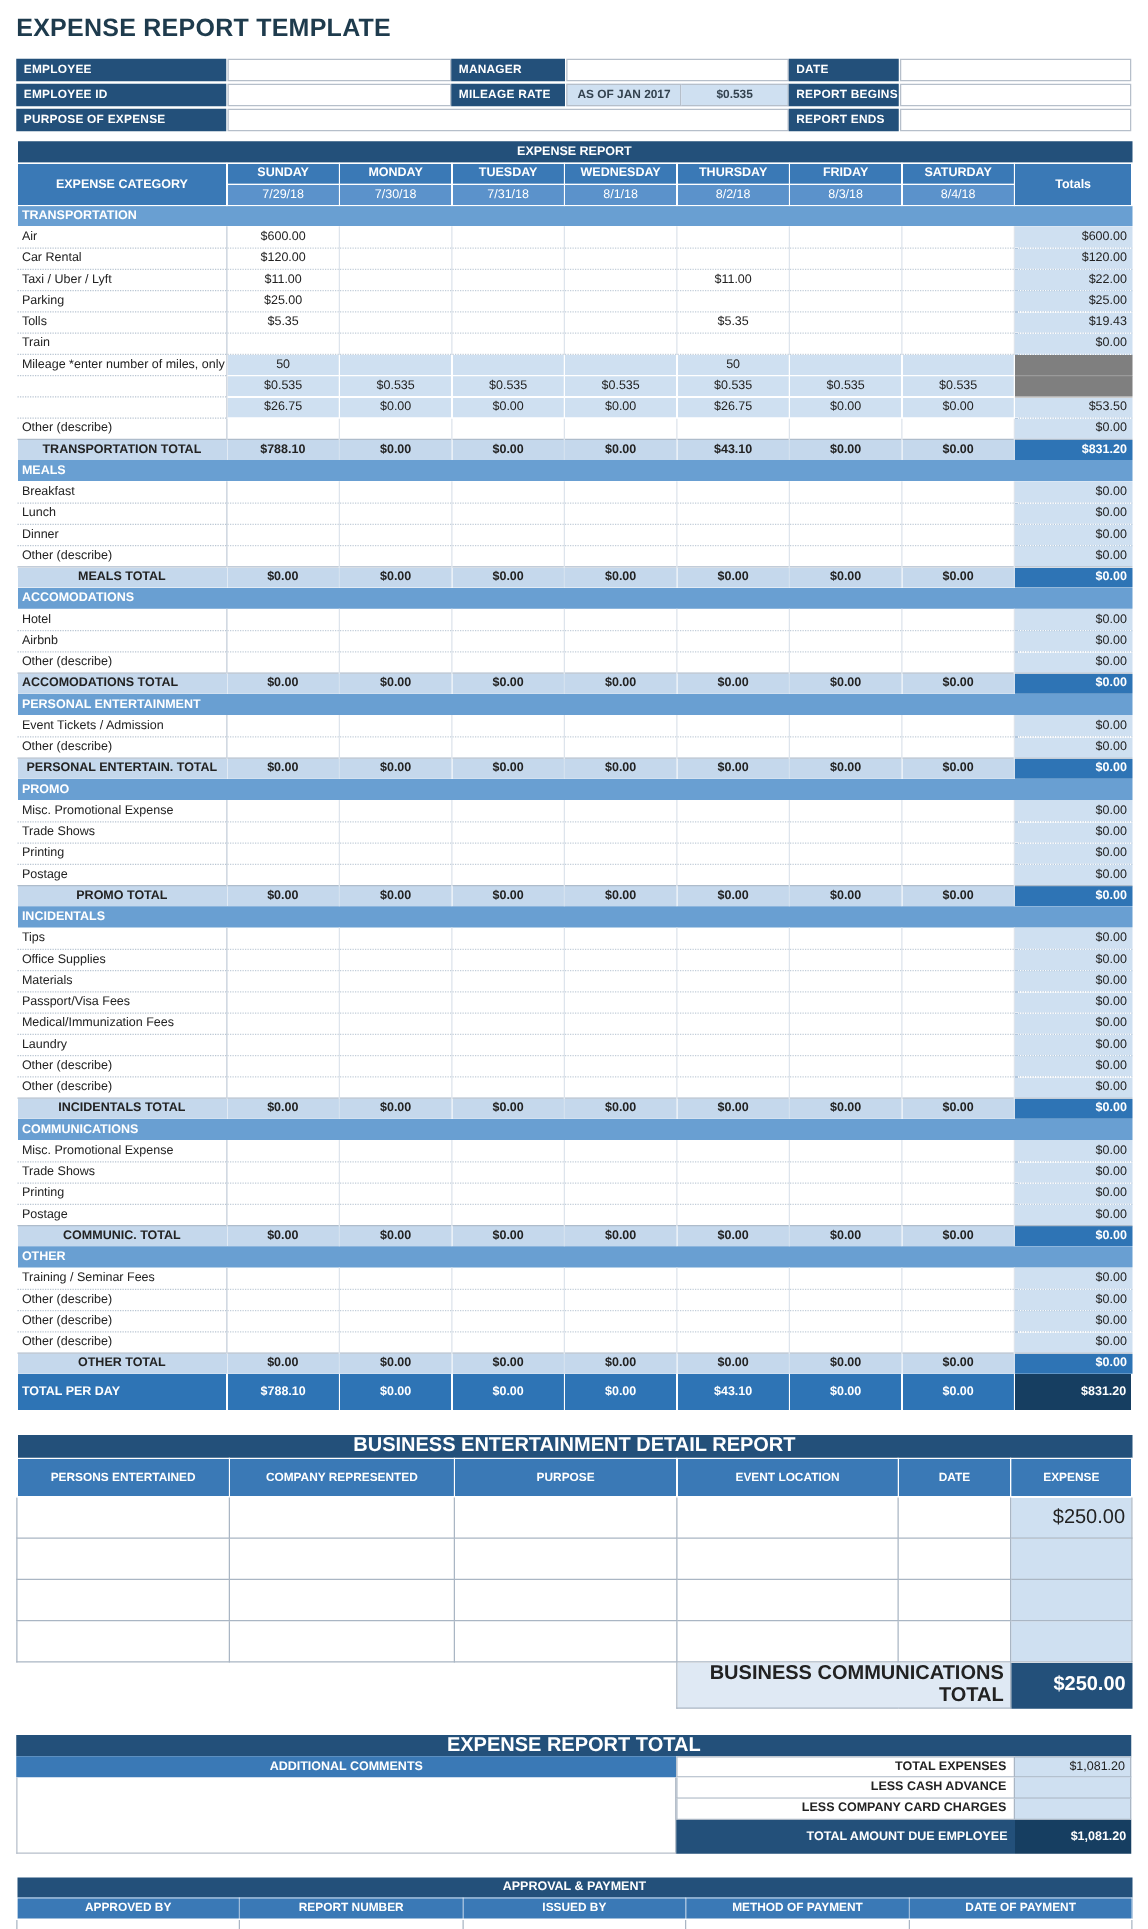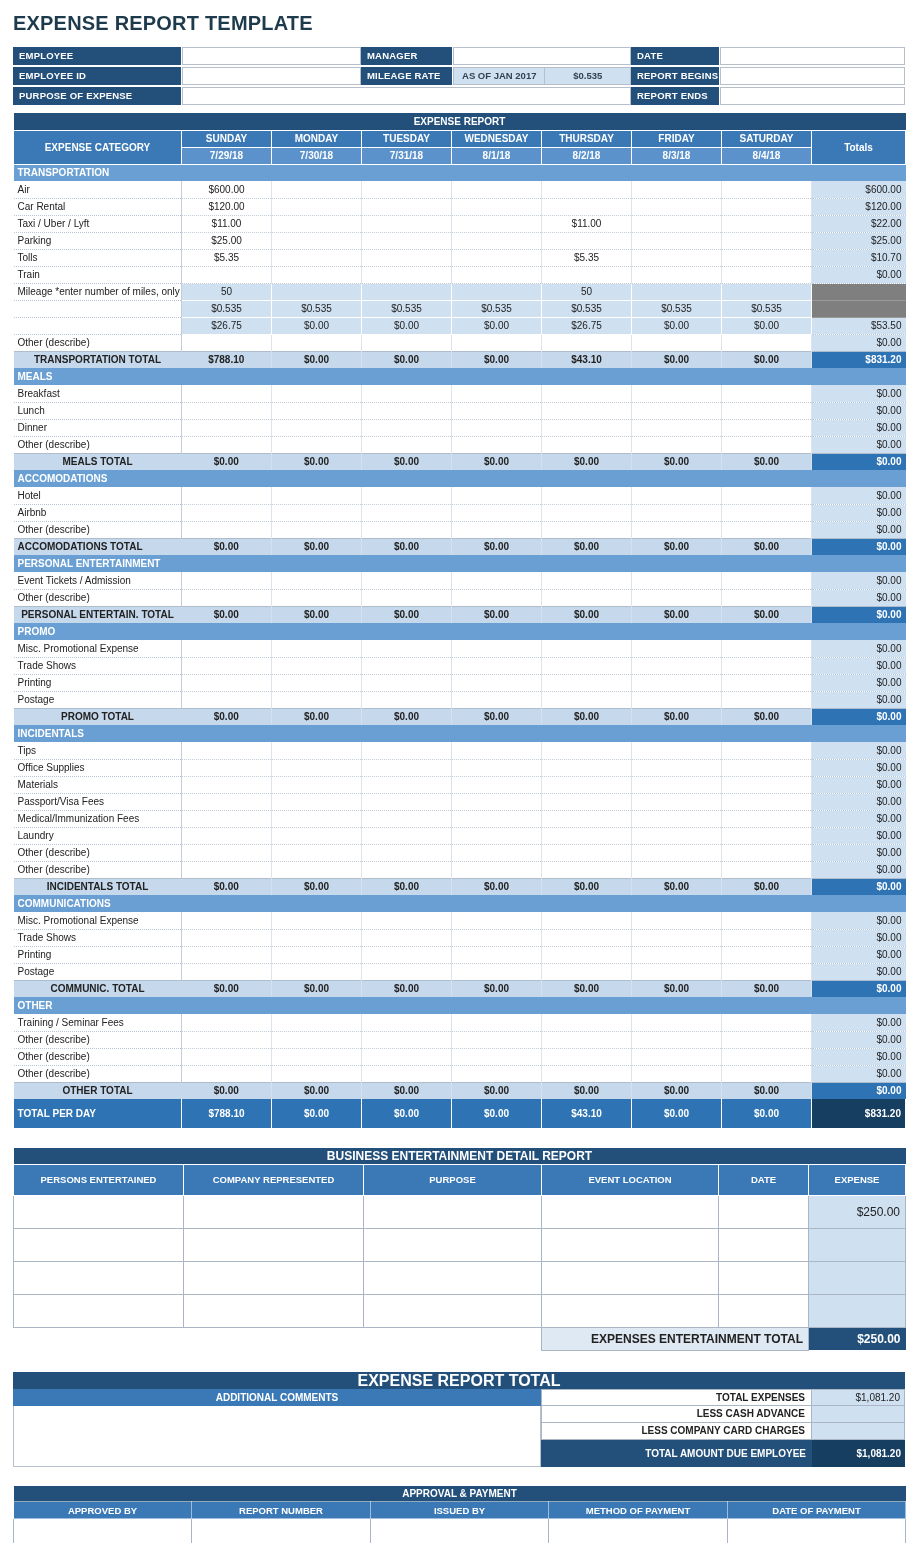--- a/index.html
+++ b/index.html
@@ -72,21 +72,21 @@
     background: var(--navy, #23507a);
     color: #fff; font-weight: bold; text-align: center; font-size: 10px;
   }
   .cat-head, .day-name, .totals-head {
     background: var(--blue-head, #3a79b6);
     color: #fff; font-weight: bold; text-align: center;
     border: 1px solid rgba(255,255,255,.5);
   }
   .day-date {
     background: var(--blue-date, #5b92cb);
-    color: #fff; font-weight: bold; text-align: center; font-size: 9px;
+    color: #fff; font-weight: normal; text-align: center; font-size: 9px;
     border: 1px solid rgba(255,255,255,.4);
   }
   .section-band {
     background: var(--blue-section, #699fd2);
     color: #fff; font-weight: bold; padding-left: 6px;
   }
   .r-data .lbl, .r-mileage .lbl, .r-calc .lbl {
     background: #fff; border-bottom: 1px dotted #b9c5d2; border-right: 1px solid #c3cdd9;
   }
   .r-data .day {
@@ -107,21 +107,21 @@
   .sectotal .lbl-right { text-align: center; }
   .sectotal .lbl-left { text-align: left; }
   .sectotal .day { text-align: center; border-right: 1px solid #d4e1ef; }
   .sectotal .tot { background: var(--blue-mid, #2e74b5); color: #fff; text-align: right; }
   .grand td { background: var(--blue-mid, #2e74b5); color: #fff; font-weight: bold; height: 29px; border-right: 1px solid rgba(255,255,255,.35); }
   .grand .day { text-align: center; }
   .grand .tot { background: var(--navy-dark, #163e61); text-align: right; }
 
   
   table.biz { width: 892px; margin-bottom: 21px; }
-  .biz td { font-size: 12px; padding: 0 5px; vertical-align: middle; overflow: hidden; }
+  .biz td { font-size: 16px; padding: 0 5px; vertical-align: middle; overflow: hidden; }
   .biz .bband { background: var(--navy, #23507a); color:#fff; font-weight:bold; text-align:center; height:16px; }
   .biz .bhead {
     background: var(--blue-head, #3a79b6); color:#fff; font-weight:bold; text-align:center;
     height: 31px; font-size: 9.5px; border: 1px solid rgba(255,255,255,.5);
   }
   .biz .bcell { background:#fff; height:33px; border:1px solid #aab6c4; border-top:1px dotted #c3ced9; }
   .biz .bexp { background: var(--blue-light,#cfe0f1); height:33px; text-align:right; vertical-align:middle; border:1px solid #aab6c4; }
   .biz .bspacer { background:transparent; border:none; }
   .biz .btotlbl { background: var(--blue-pale,#dfe9f4); font-weight:bold; text-align:right; height:23px; border:1px solid #aab6c4; }
   .biz .btotval { background: var(--navy,#23507a); color:#fff; font-weight:bold; text-align:right; height:23px; }
@@ -283,21 +283,21 @@
         </tr>
         <tr class="r-data">
           <td class="lbl">Tolls</td>
           <td class="day">$5.35</td>
           <td class="day"></td>
           <td class="day"></td>
           <td class="day"></td>
           <td class="day">$5.35</td>
           <td class="day"></td>
           <td class="day"></td>
-          <td class="tot">$10.70</td>
+          <td class="tot">$19.43</td>
         </tr>
         <tr class="r-data">
           <td class="lbl">Train</td>
           <td class="day"></td>
           <td class="day"></td>
           <td class="day"></td>
           <td class="day"></td>
           <td class="day"></td>
           <td class="day"></td>
           <td class="day"></td>
@@ -837,21 +837,21 @@
         <tr>
           <td class="bcell"></td>
           <td class="bcell"></td>
           <td class="bcell"></td>
           <td class="bcell"></td>
           <td class="bcell"></td>
           <td class="bexp"></td>
         </tr>
         <tr>
           <td class="bspacer" colspan="3"></td>
-          <td class="btotlbl" colspan="2">EXPENSES ENTERTAINMENT TOTAL</td>
+          <td class="btotlbl" colspan="2">BUSINESS COMMUNICATIONS TOTAL</td>
           <td class="btotval">$250.00</td>
         </tr>
       </tbody>
     </table>
 
   <div class="ert">
     <div class="ert-band">EXPENSE REPORT TOTAL</div>
     <div class="ert-body">
       <div class="ert-left">
         <div class="ert-comments-head">ADDITIONAL COMMENTS</div>

